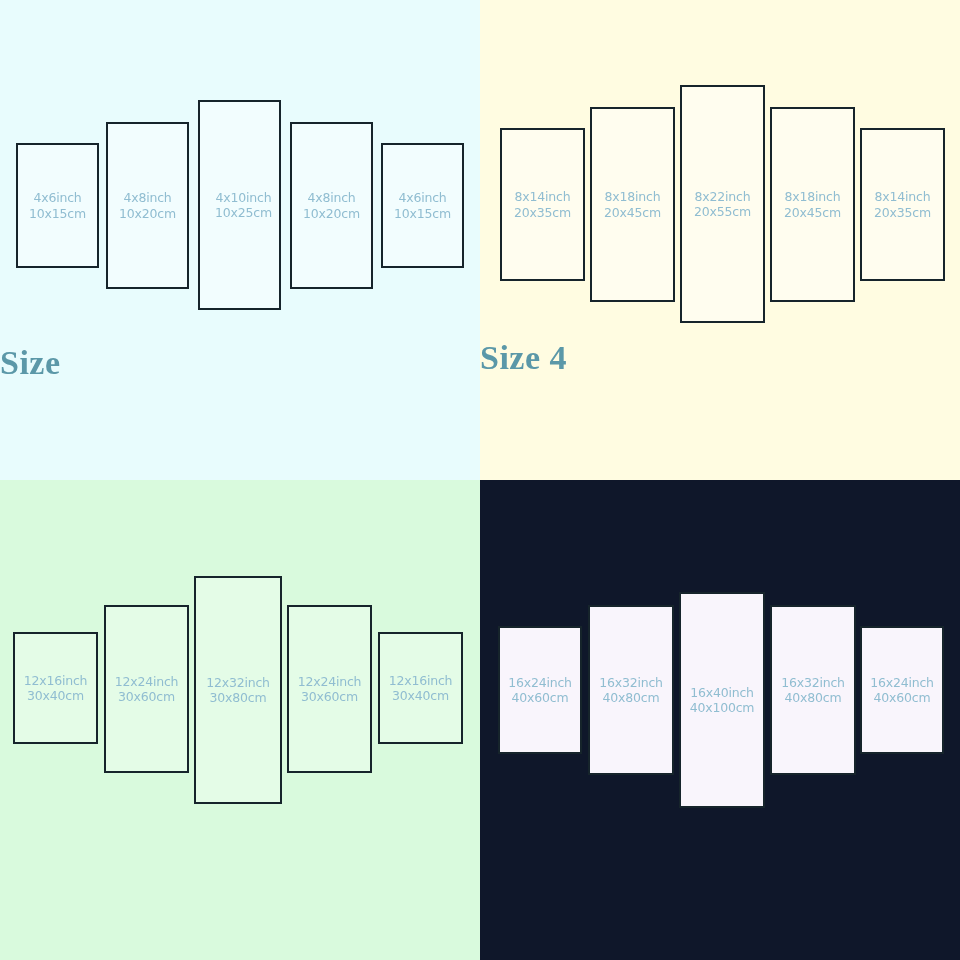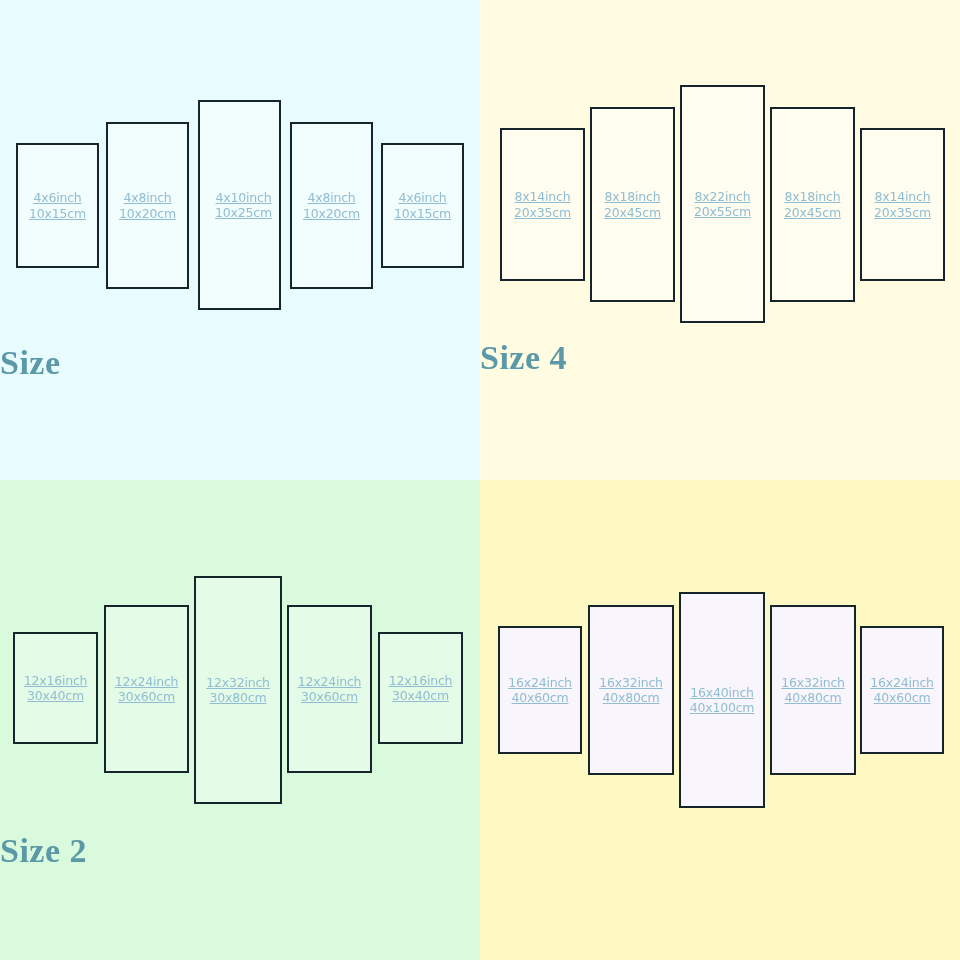--- a/index.html
+++ b/index.html
@@ -47,21 +47,20 @@
   .panel-label {
     text-align: center;
     line-height: 1.22;
     font-size: 12.5px;
     letter-spacing: -0.2px;
     white-space: nowrap;
     user-select: none;
   }
   .panel-label .line {
     display: block;
-    text-decoration: underline;
   }
 
   
   .quadrant-title {
     position: absolute;
     left: 0;
     width: 480px;
     text-align: left;
     font-family: "Liberation Serif", "DejaVu Serif", serif;
     font-weight: bold;
@@ -170,23 +169,22 @@
             <span class="line">30x60cm</span>
           </div>
         </div>
         <div class="panel" style="left: 378px; top: 152px; width: 85px; height: 112px; background: rgb(228, 252, 231); border-color: rgb(22, 36, 43);">
           <div class="panel-label" style="color: rgb(144, 189, 209);">
             <span class="line">12x16inch</span>
             <span class="line">30x40cm</span>
           </div>
         </div>
       </div>
-      <div class="quadrant-title" style="top: 352px; color: rgb(91, 152, 168);">Size 2</div>
-    </div>
-    <div class="quadrant q-br" style="background: #fef9c3;">
+    </div>
+    <div class="quadrant q-br" style="background: #0f172a;">
       <div class="panel-group">
         <div class="panel" style="left: 18px; top: 146px; width: 84px; height: 128px; background: rgb(249, 245, 252); border-color: rgb(22, 36, 43);">
           <div class="panel-label" style="color: rgb(144, 189, 209);">
             <span class="line">16x24inch</span>
             <span class="line">40x60cm</span>
           </div>
         </div>
         <div class="panel" style="left: 108px; top: 125px; width: 86px; height: 170px; background: rgb(249, 245, 252); border-color: rgb(22, 36, 43);">
           <div class="panel-label" style="color: rgb(144, 189, 209);">
             <span class="line">16x32inch</span>

